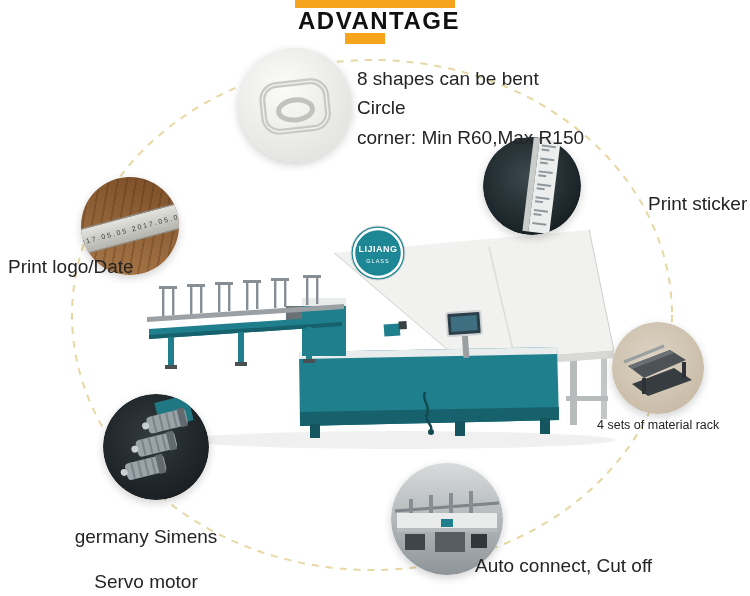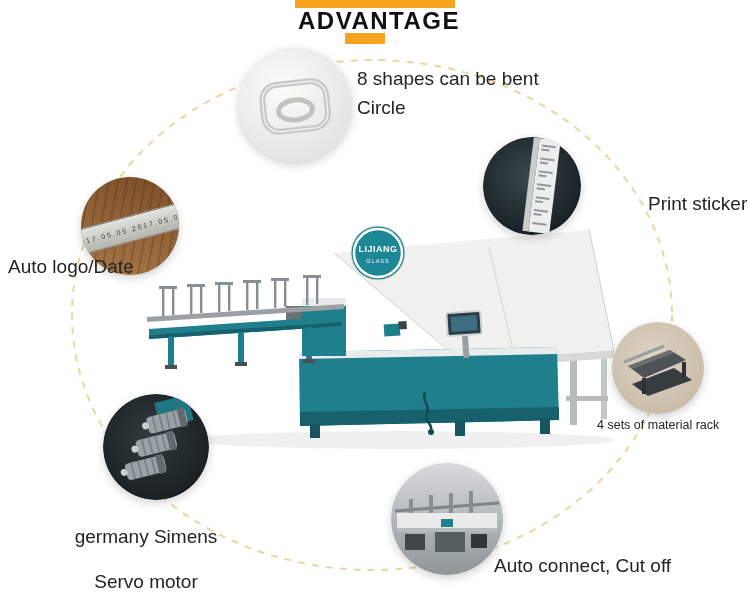--- a/index.html
+++ b/index.html
@@ -37,21 +37,21 @@
              font-size:7px;letter-spacing:2px;color:#3a3a36;white-space:nowrap;}
 
   
   .label{position:absolute;font-size:19px;line-height:1.55;color:#242424;}
   .label-bent{left:357px;top:64px;width:230px;}
   .label-sticker{left:648px;top:189px;}
   .label-logo{left:8px;top:252px;}
   .label-rack{left:597px;top:416px;width:150px;font-size:12.5px;}
   .label-elec{left:55px;top:493px;width:182px;text-align:center;}
   .label-elec .gap{display:block;margin-top:15px;}
-  .label-auto{left:494px;top:551px;}
+  .label-auto{left:475px;top:551px;}
 </style>
 </head>
 <body>
 
 <div class="stage">
 
   <div class="top-bar"></div>
   <div class="page-title">ADVANTAGE</div>
   <div class="under-bar"></div>
 
@@ -268,25 +268,26 @@
       <rect x="6" y="65" width="100" height="4" fill="#b6bcbd"></rect>
       <rect x="50" y="56" width="12" height="8" fill="#1f7f8c"></rect>
       <rect x="14" y="71" width="20" height="16" fill="#3f464a"></rect>
       <rect x="44" y="69" width="30" height="20" fill="#575e62"></rect>
       <rect x="80" y="71" width="16" height="14" fill="#30373a"></rect>
     </svg>
   </div>
 
   <div class="label label-bent">
     <span>8 shapes can be bent Circle</span><br>
+    <span>corner: Min R60,Max R150</span>
   </div>
 
   <div class="label label-sticker">Print sticker</div>
 
-  <div class="label label-logo">Auto logo/Date</div>
+  <div class="label label-logo">Print logo/Date</div>
 
   <div class="label label-rack">4 sets of material rack</div>
 
   <div class="label label-elec">
     <br>
     <span>germany Simens</span>
     <span class="gap">Servo motor</span>
   </div>
 
   <div class="label label-auto">Auto connect, Cut off</div>

